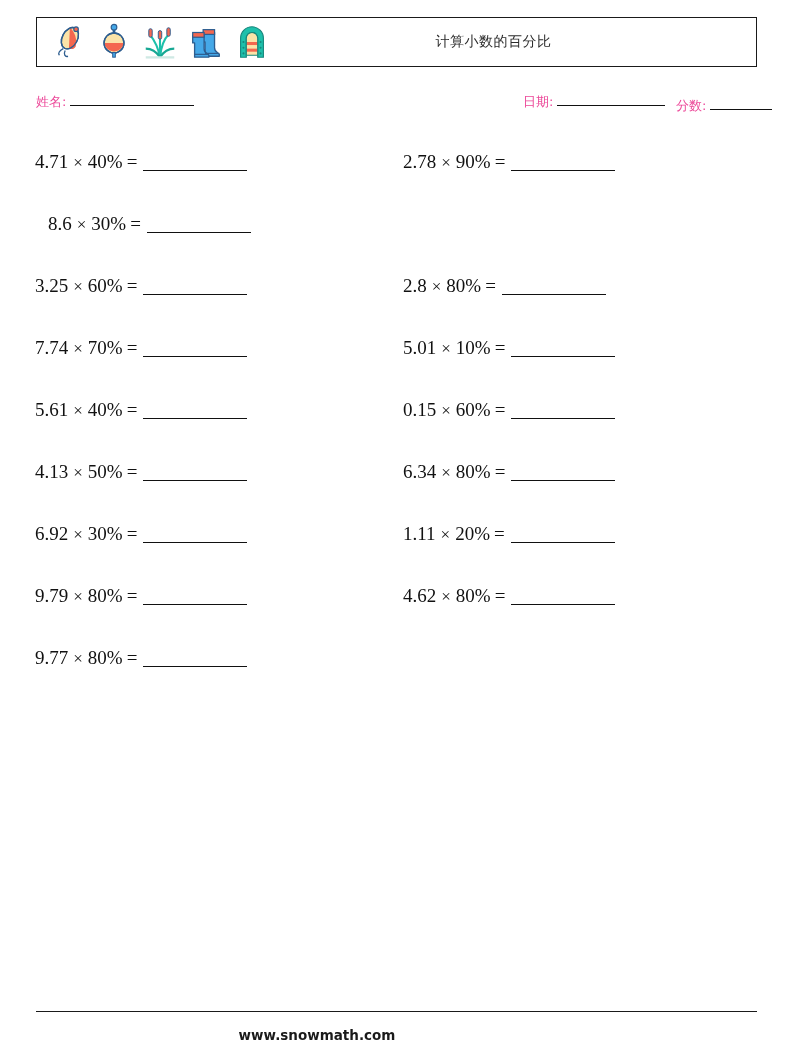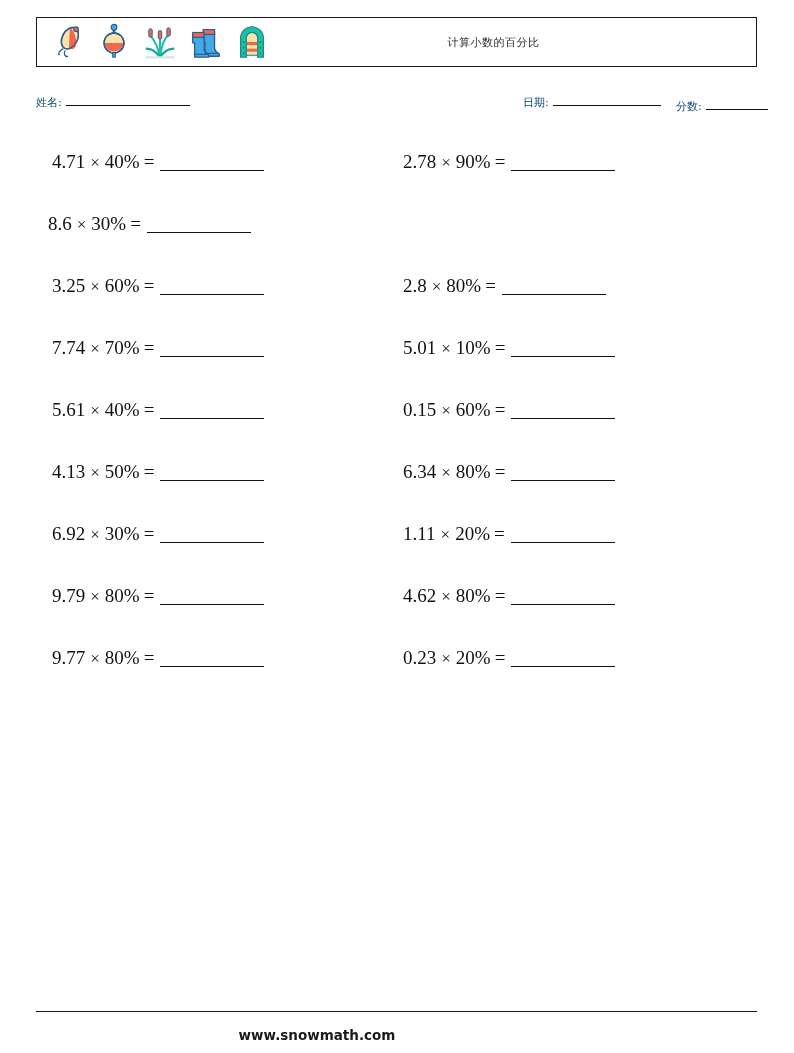--- a/index.html
+++ b/index.html
@@ -36,41 +36,41 @@
     flex: 0 0 auto;
   }
   .icon-strip .pixicon {
     width: 38px;
     height: 38px;
     display: block;
   }
   .header-title {
     flex: 1 1 auto;
     text-align: center;
-    font-size: 11px;
+    font-size: 14px;
     color: #2b2b2b;
     letter-spacing: 0.5px;
     padding-right: 40px;
     font-family: "DejaVu Sans", "Liberation Sans", sans-serif;
   }
 
   
   .info-row {
     position: absolute;
     left: 36px;
     top: 92px;
     width: 721px;
     height: 24px;
   }
   .info-field {
     position: absolute;
-    font-size: 11px;
+    font-size: 13px;
     white-space: nowrap;
     font-family: "DejaVu Sans", "Liberation Sans", sans-serif;
-    color: #0c4a6e;
+    color: #ec4899;
   }
   .info-field .blank {
     display: inline-block;
     border-bottom: 1.4px solid #111;
     vertical-align: baseline;
     margin-left: 4px;
     height: 13px;
   }
   #field-name  { left: 0px;   top: 0px; }
   #field-name  .blank { width: 124px; }
@@ -92,21 +92,21 @@
     align-items: flex-start;
   }
   .pcell {
     box-sizing: border-box;
     font-family: "Liberation Serif", "DejaVu Serif", serif;
     font-size: 19px;
     color: #111;
     white-space: nowrap;
     padding-top: 11px;
   }
-  .pcell-left  { width: 355px; padding-left: 52px; }
+  .pcell-left  { width: 355px; padding-left: 35px; }
   .pcell-right { width: 439px; padding-left: 48px; }
   .pcell .op     { padding: 0 5px; font-size: 17px; }
   .pcell .eq     { padding: 0 4px; }
   .pcell .answer-blank {
     display: inline-block;
     width: 104px;
     border-bottom: 1.3px solid #111;
     height: 15px;
     vertical-align: -3px;
     margin-left: 2px;
@@ -237,18 +237,17 @@
     <div class="prow">
       <div class="pcell pcell-left"><span>6.92</span><span class="op">×</span><span>30%</span><span class="eq">=</span><span class="answer-blank"></span></div>
       <div class="pcell pcell-right"><span>1.11</span><span class="op">×</span><span>20%</span><span class="eq">=</span><span class="answer-blank"></span></div>
     </div>
     <div class="prow">
       <div class="pcell pcell-left"><span>9.79</span><span class="op">×</span><span>80%</span><span class="eq">=</span><span class="answer-blank"></span></div>
       <div class="pcell pcell-right"><span>4.62</span><span class="op">×</span><span>80%</span><span class="eq">=</span><span class="answer-blank"></span></div>
     </div>
     <div class="prow">
       <div class="pcell pcell-left"><span>9.77</span><span class="op">×</span><span>80%</span><span class="eq">=</span><span class="answer-blank"></span></div>
-      <div class="pcell pcell-right"><span>0.23</span><span class="op">×</span><span>20%</span><span class="eq">=</span><span class="answer-blank"></span></div>
     </div>
   </div>
 
 <div class="footer-rule"></div>
 <div class="footer-text">www.snowmath.com</div>
 
 </body></html>

